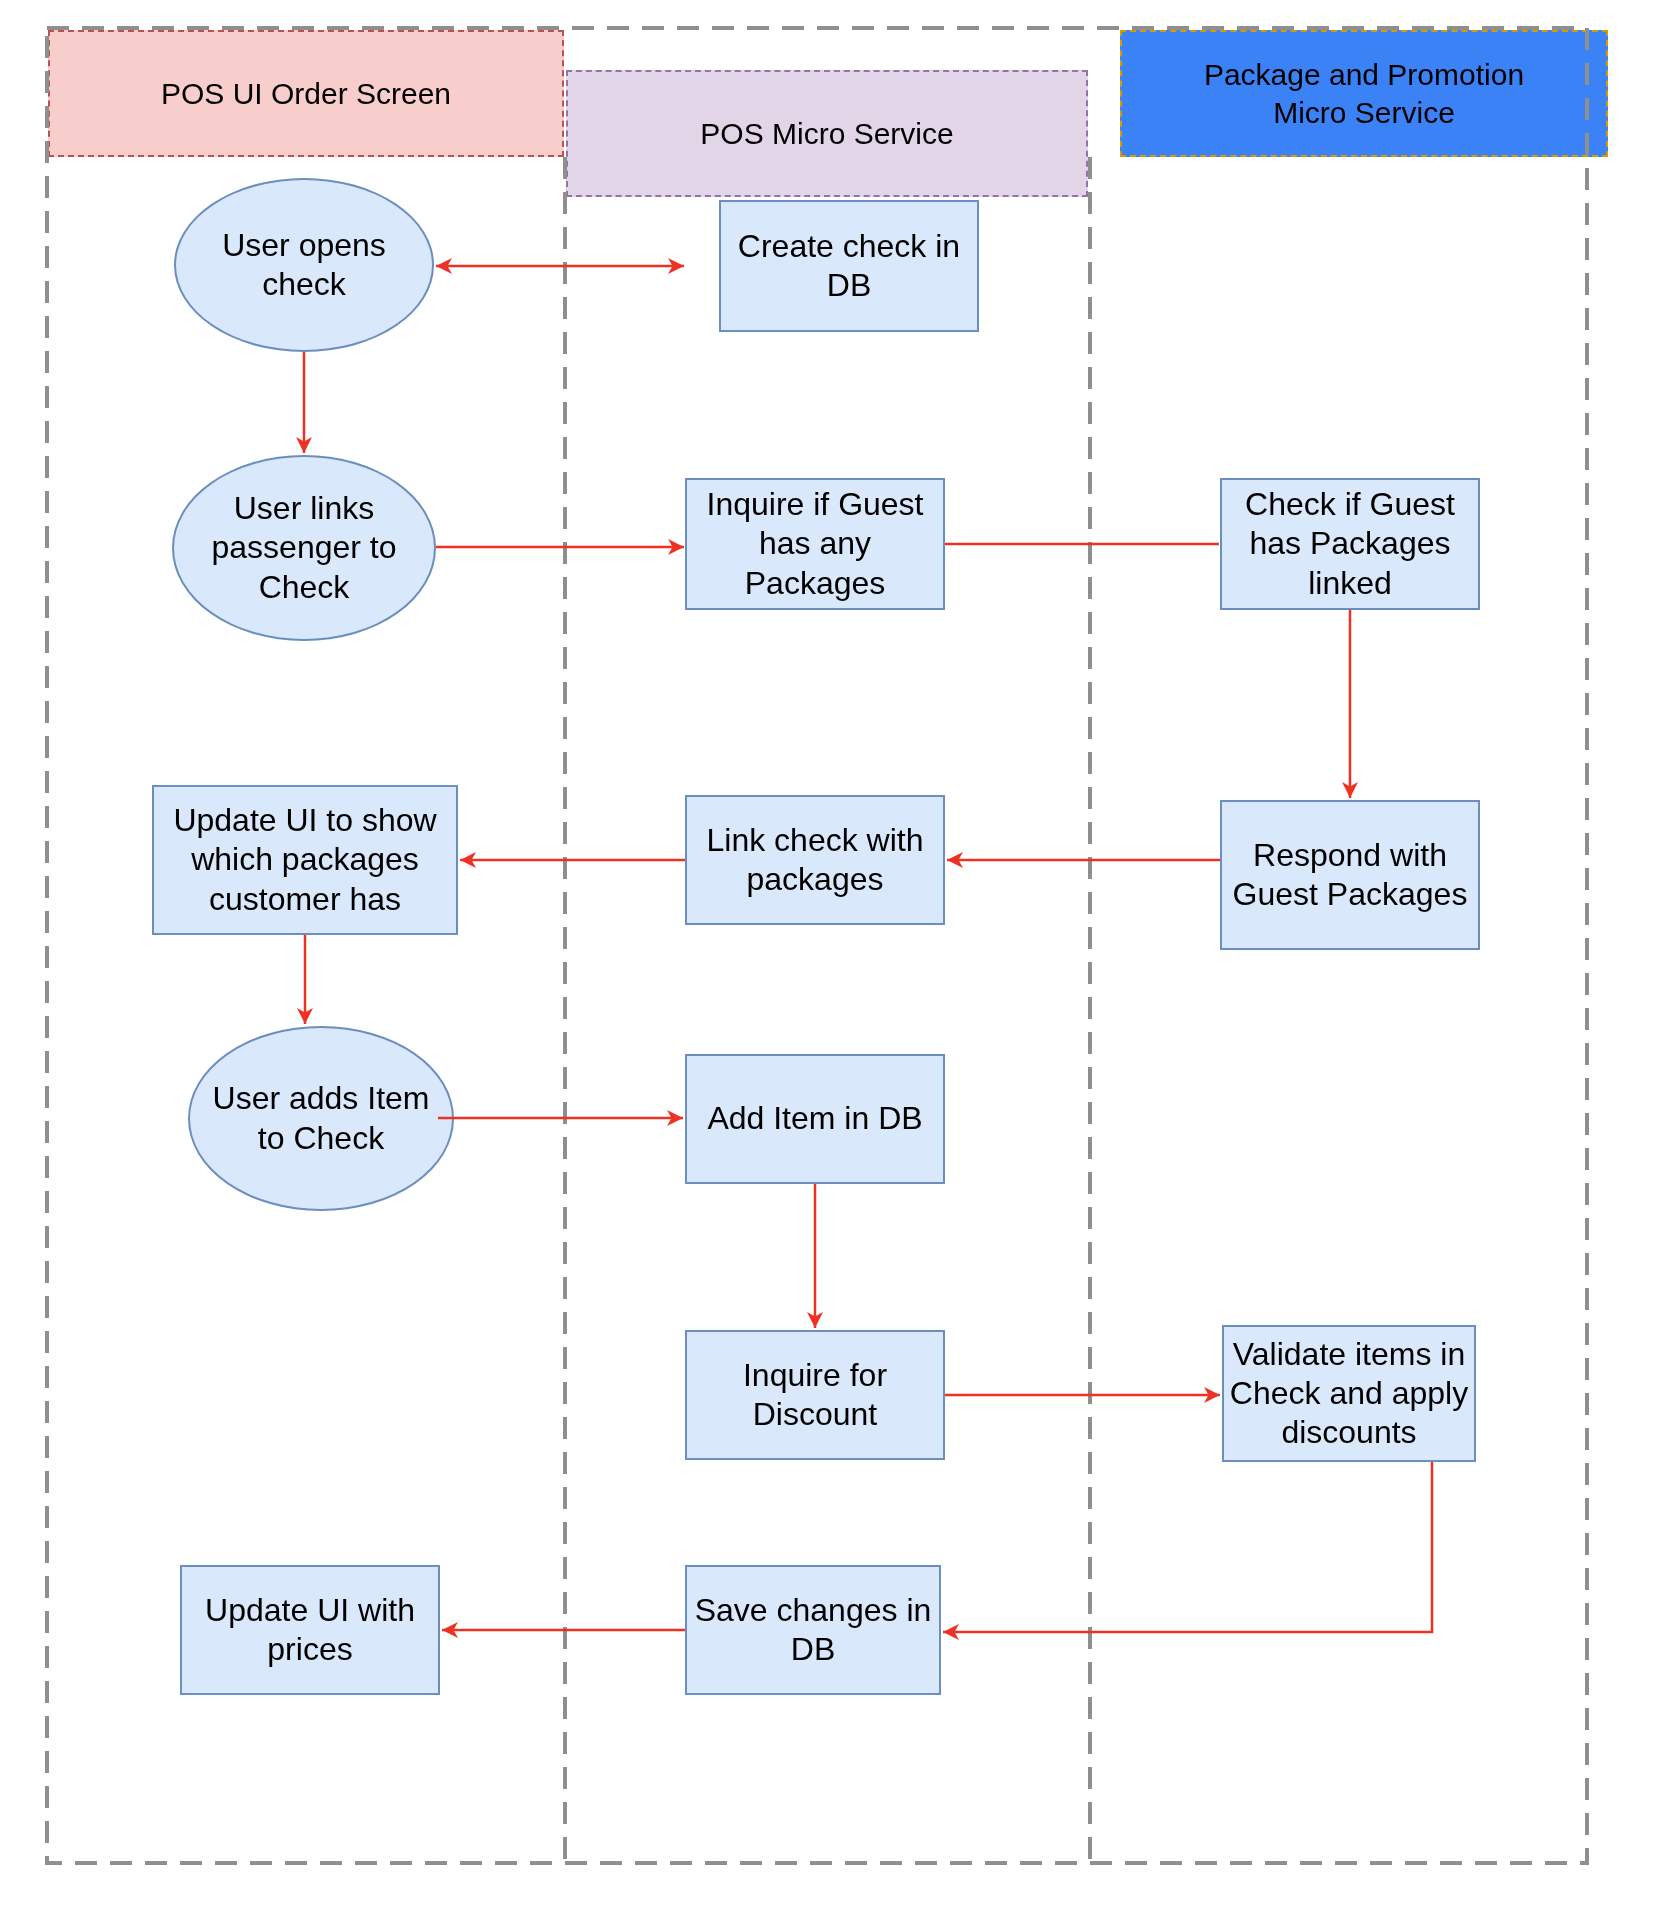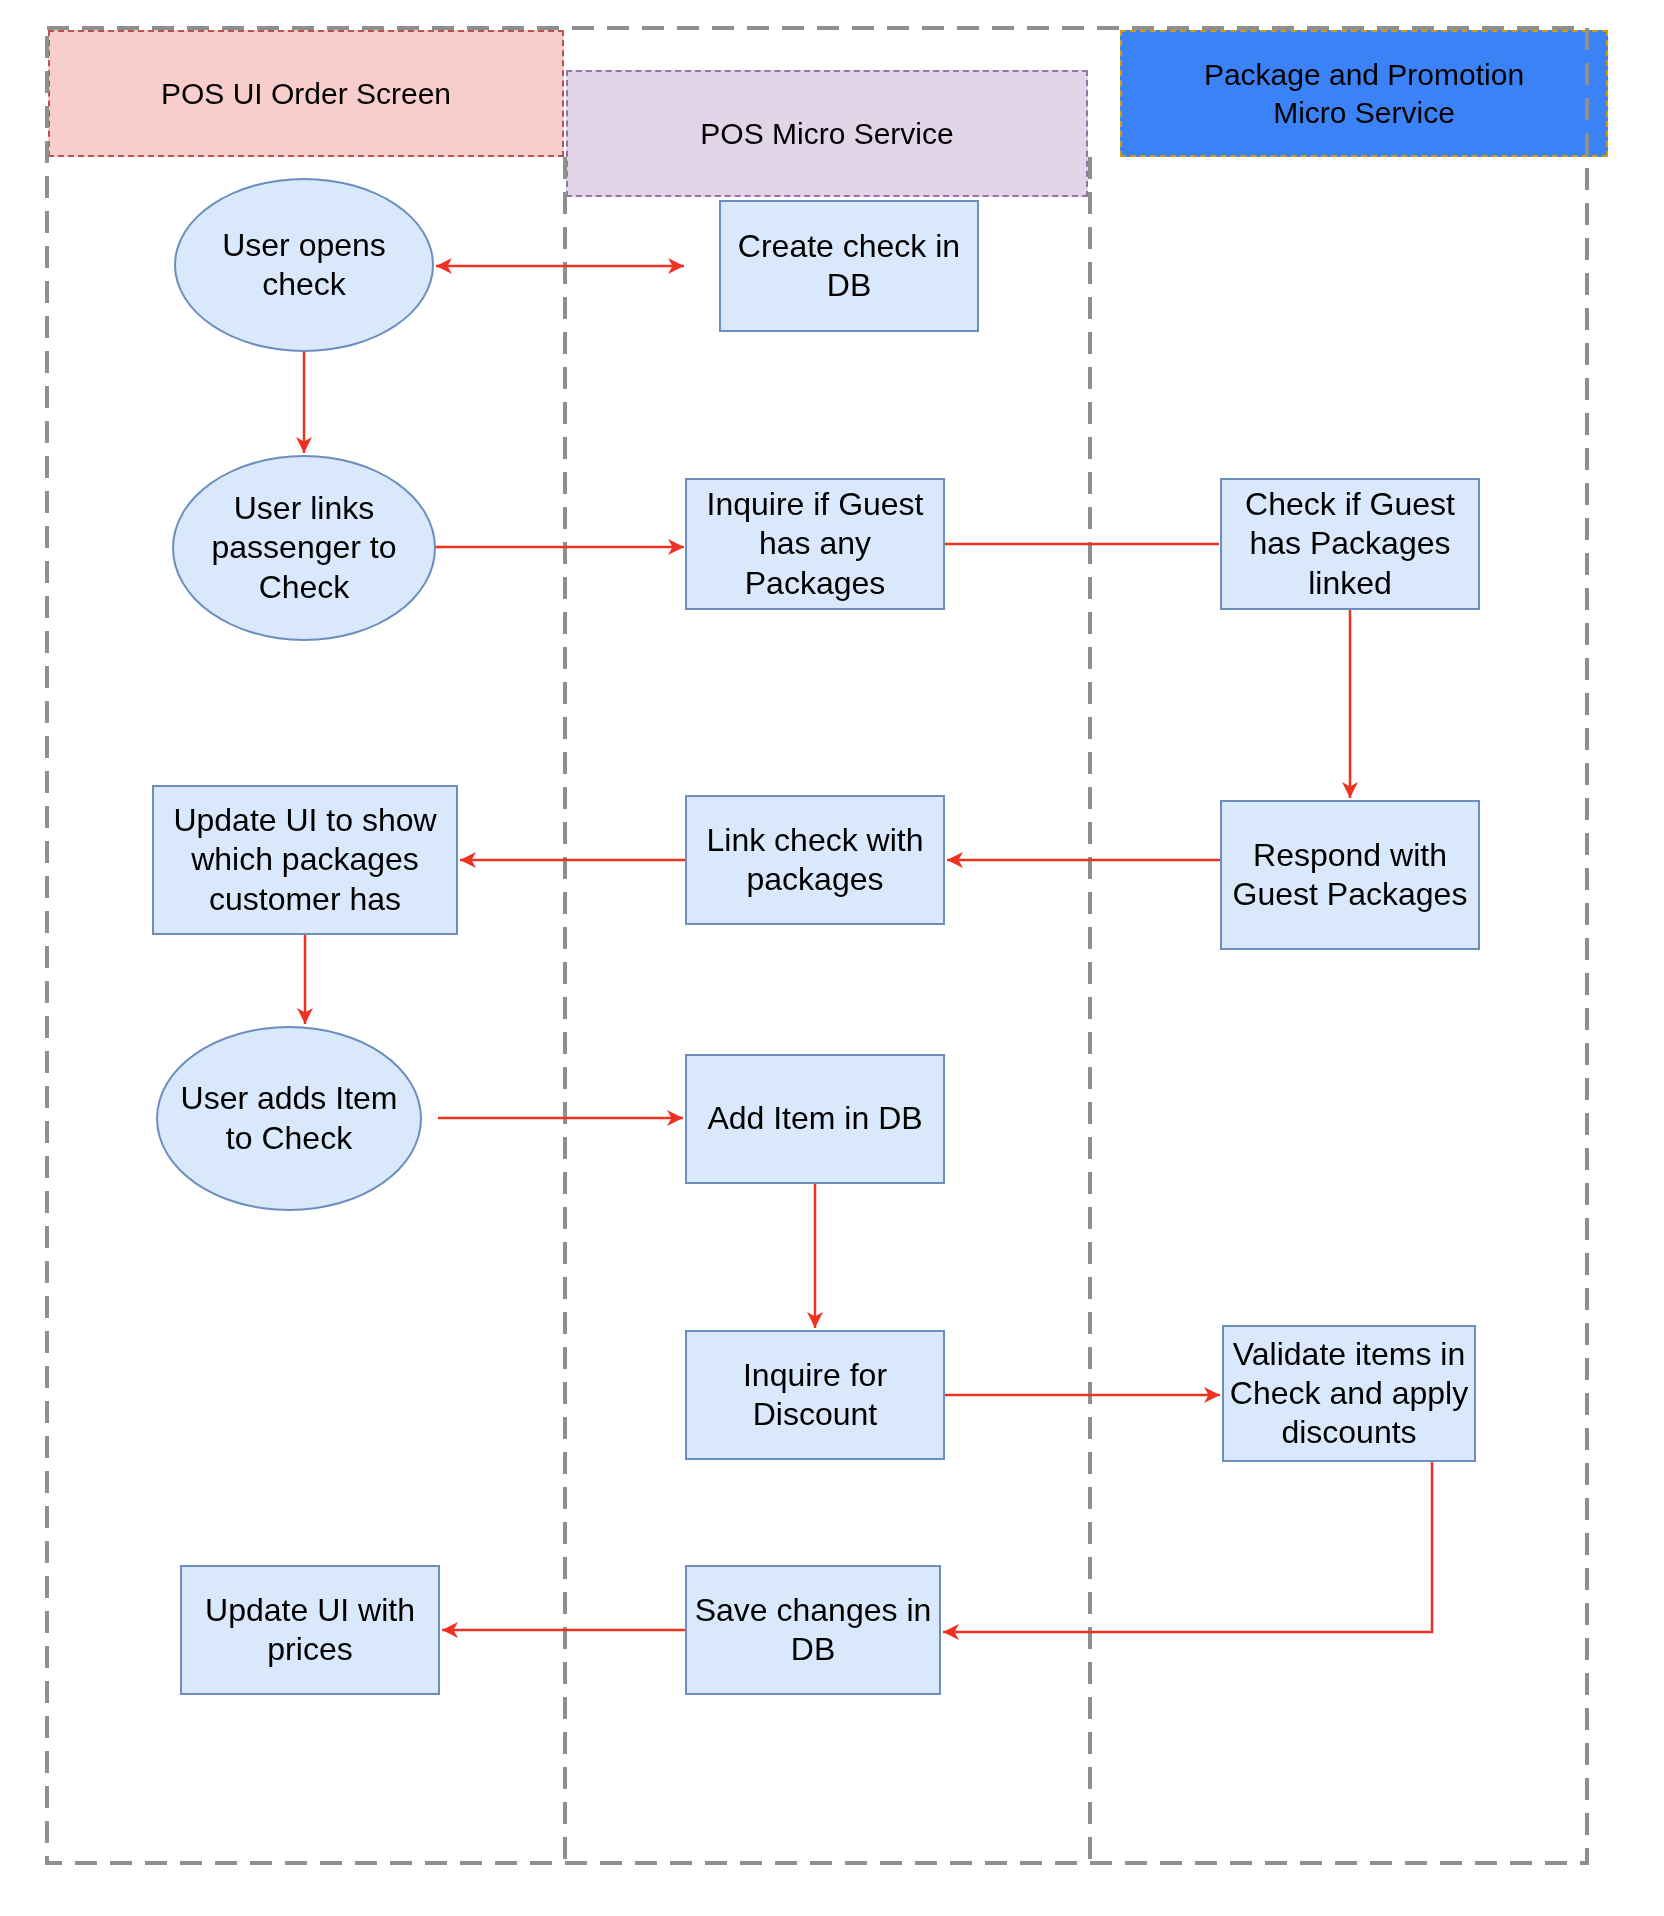--- a/index.html
+++ b/index.html
@@ -49,21 +49,21 @@
   <div class="node ellipse" style="left:172px;top:455px;width:264px;height:186px">
     <span>User links
 passenger to
 Check</span>
   </div>
   <div class="node" style="left:152px;top:785px;width:306px;height:150px">
     <span>Update UI to show
 which packages
 customer has</span>
   </div>
-  <div class="node ellipse" style="left:156px;top:1026px;width:266px;height:185px">
+  <div class="node ellipse" style="left:188px;top:1026px;width:266px;height:185px">
     <span>User adds Item
 to Check</span>
   </div>
   <div class="node" style="left:180px;top:1565px;width:260px;height:130px">
     <span>Update UI with
 prices</span>
   </div>
 
   <div class="node" style="left:719px;top:200px;width:260px;height:132px">
     <span>Create check in

